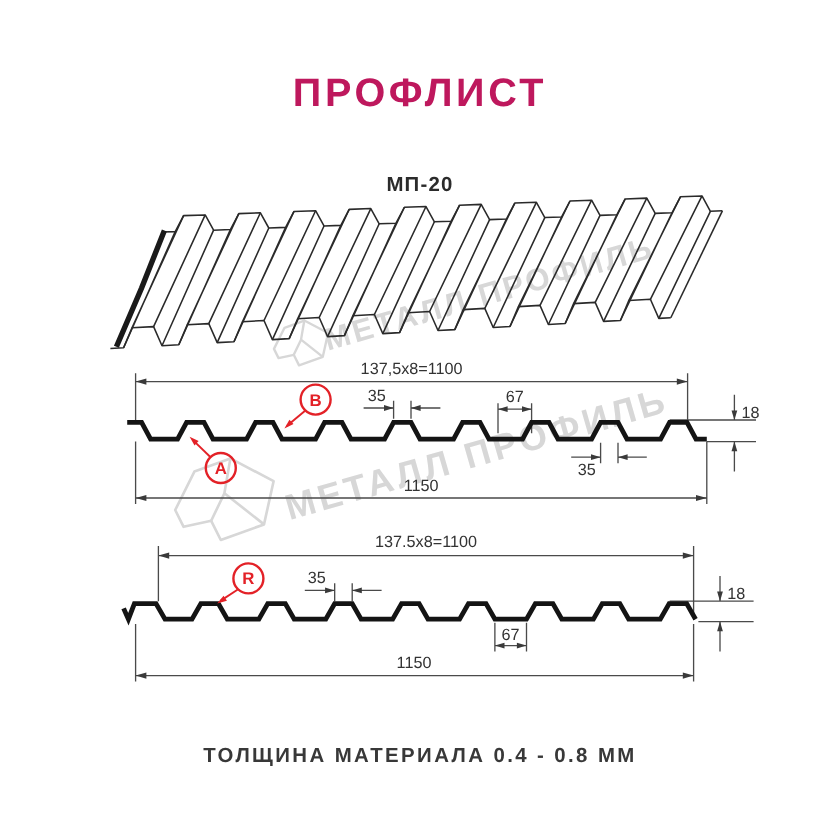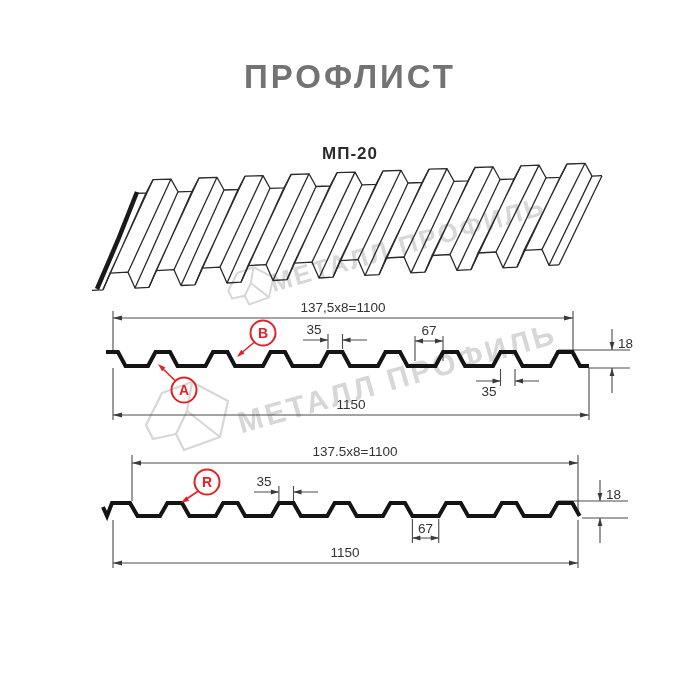--- a/index.html
+++ b/index.html
@@ -1,19 +1,19 @@
 <!DOCTYPE html>
 <html><head>
 <meta charset="utf-8">
 <style>
   html,body{margin:0;padding:0;background:#fff;}
   .page{position:relative;width:700px;height:700px;background:#ffffff;overflow:hidden;
         font-family:"Liberation Sans",sans-serif;}
   .title{position:absolute;top:58px;left:0;width:700px;text-align:center;
-         font-size:33px;font-weight:700;letter-spacing:3px;color:#737373;}
+         font-size:33px;font-weight:700;letter-spacing:3px;color:#be185d;}
   .subtitle{position:absolute;top:100px;left:0;width:700px;text-align:center;
          font-size:17px;font-weight:700;letter-spacing:1px;color:#2b2b2b;margin-top:44px;}
   .footer{position:absolute;top:620px;left:0;width:700px;text-align:center;
          font-size:17px;font-weight:700;letter-spacing:2px;color:#383838;}
   svg{position:absolute;top:0;left:0;}
   .dim{stroke:#4a4a4a;stroke-width:1.1;fill:none;}
   .dimfill{fill:#3a3a3a;stroke:none;}
   .dimtext{font-family:"Liberation Sans",sans-serif;font-size:13.5px;fill:#333333;}
   .profile{stroke:#141414;stroke-width:4;fill:none;stroke-linejoin:miter;}
   .iso{stroke:#2a2a2a;stroke-width:1.3;fill:none;stroke-linejoin:round;}
@@ -143,13 +143,14 @@
 
       <g>
         <circle cx="207" cy="482" r="12.5" stroke="#e32127" stroke-width="2" fill="none"></circle>
         <text class="callout-letter" x="207" y="487" fill="#e32127">R</text>
         <path class="red-line" stroke="#e32127" d="M198.5 491 L184 500.5"></path>
         <polygon fill="#e32127" points="181,503 186.3,496.5 189.1,500.7"></polygon>
       </g>
     </g>
   </svg>
 
+  <div class="footer">ТОЛЩИНА МАТЕРИАЛА 0.4 - 0.8 ММ</div>
 </div>
 
 </body></html>

